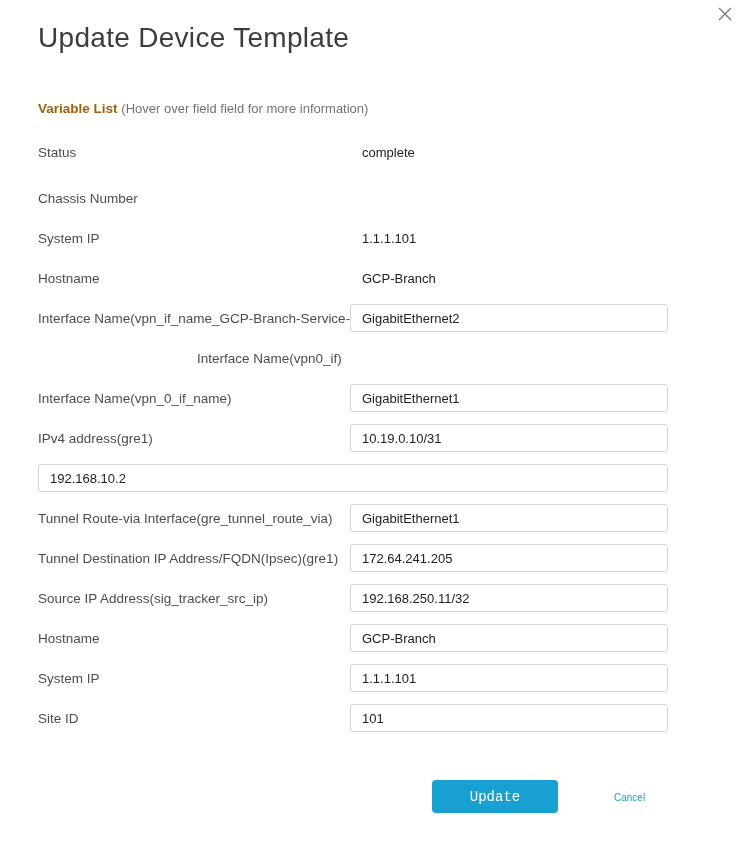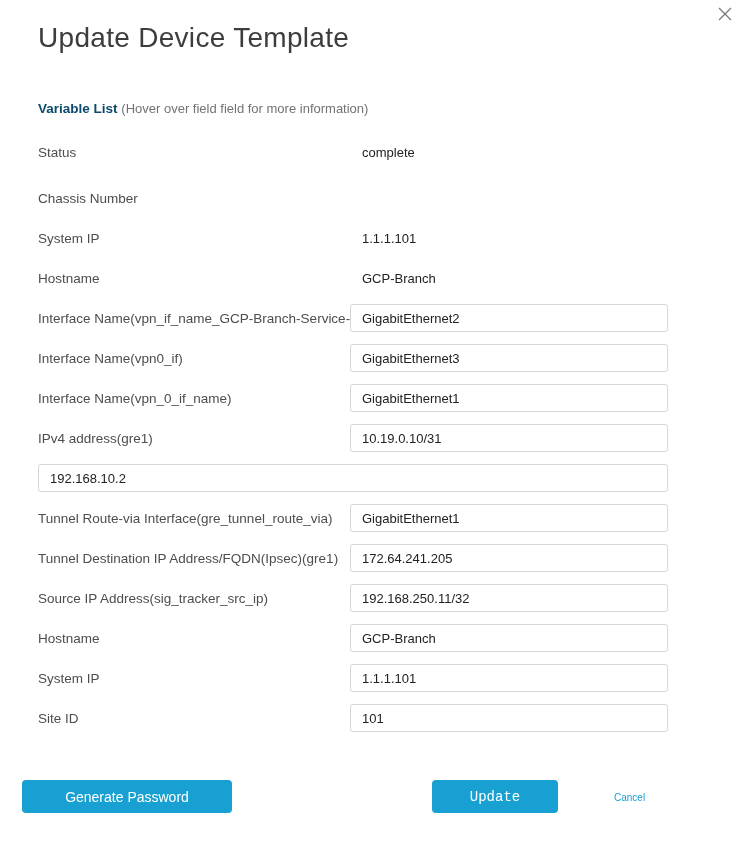--- a/index.html
+++ b/index.html
@@ -26,21 +26,21 @@
     margin: 22px 0 0 38px;
     font-size: 28px;
     font-weight: 300;
     color: #3d3d3d;
     letter-spacing: 0.3px;
   }
   .section-header {
     margin: 47px 0 0 38px;
     font-size: 13.5px;
   }
-  .section-header .heading { font-weight: bold; color: #0c4a6e; }
+  .section-header .heading { font-weight: bold; color: #a16207; }
   .section-header .hint { font-weight: normal; color: #737373; font-size: 13px; }
   .rows {
     margin: 22px 84px 0 38px;
   }
   .row {
     display: flex;
     align-items: center;
     min-height: 28px;
     margin-bottom: 12px;
     justify-content: center;
@@ -152,23 +152,20 @@
   <div>
   <div class="row">
     <div class="label">Interface Name(vpn_if_name_GCP-Branch-Service-</div>
     <div class="value-wrap">
       <input type="text" class="field-input" value="GigabitEthernet2" style="">
     </div>
   </div>
 
   <div class="row">
     <div class="label">Interface Name(vpn0_if)</div>
-    <div class="value-wrap">
-      <input type="text" class="field-input" value="GigabitEthernet3" style="">
-    </div>
   </div>
 
   <div class="row">
     <div class="label">Interface Name(vpn_0_if_name)</div>
     <div class="value-wrap">
       <input type="text" class="field-input" value="GigabitEthernet1" style="">
     </div>
   </div>
 
   <div class="row">
@@ -222,16 +219,15 @@
   <div class="row">
     <div class="label">Site ID</div>
     <div class="value-wrap">
       <input type="text" class="field-input" value="101" style="">
     </div>
   </div>
 </div>
 </div>
 
 <div class="footer">
-  <button class="btn btn-generate">Generate Password</button>
   <button class="btn btn-update">Update</button>
   <a class="cancel-link">Cancel</a>
 </div>
 
 </body></html>

